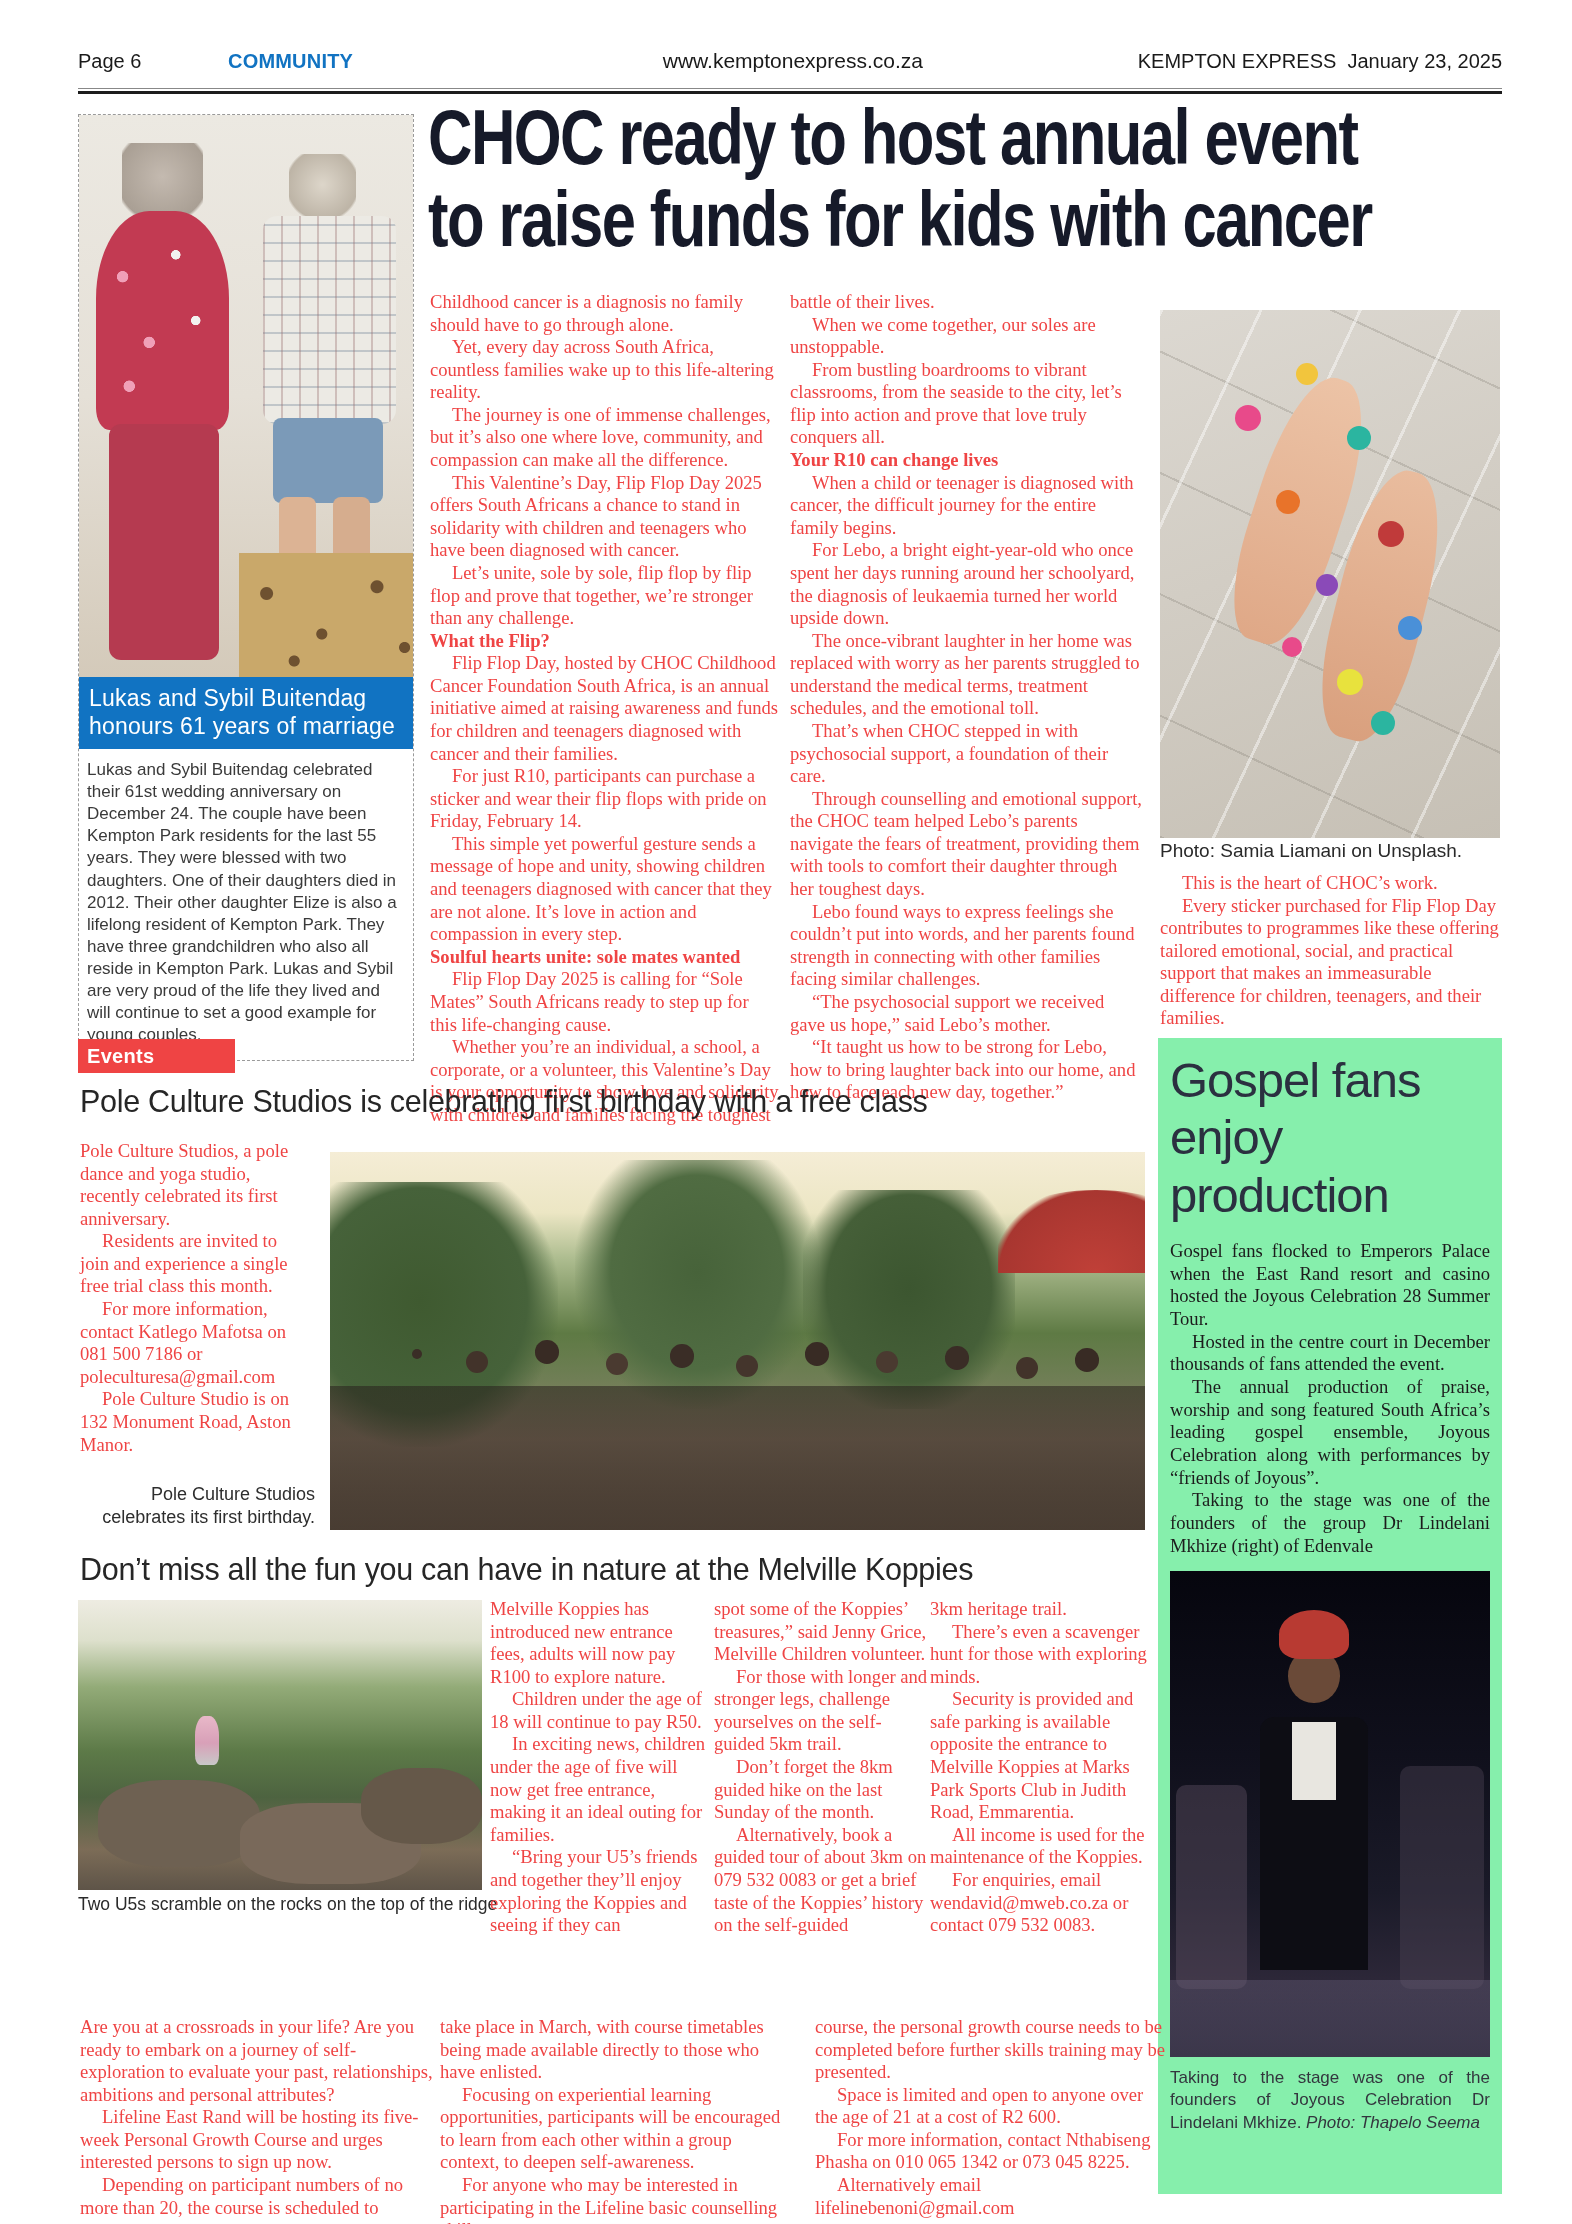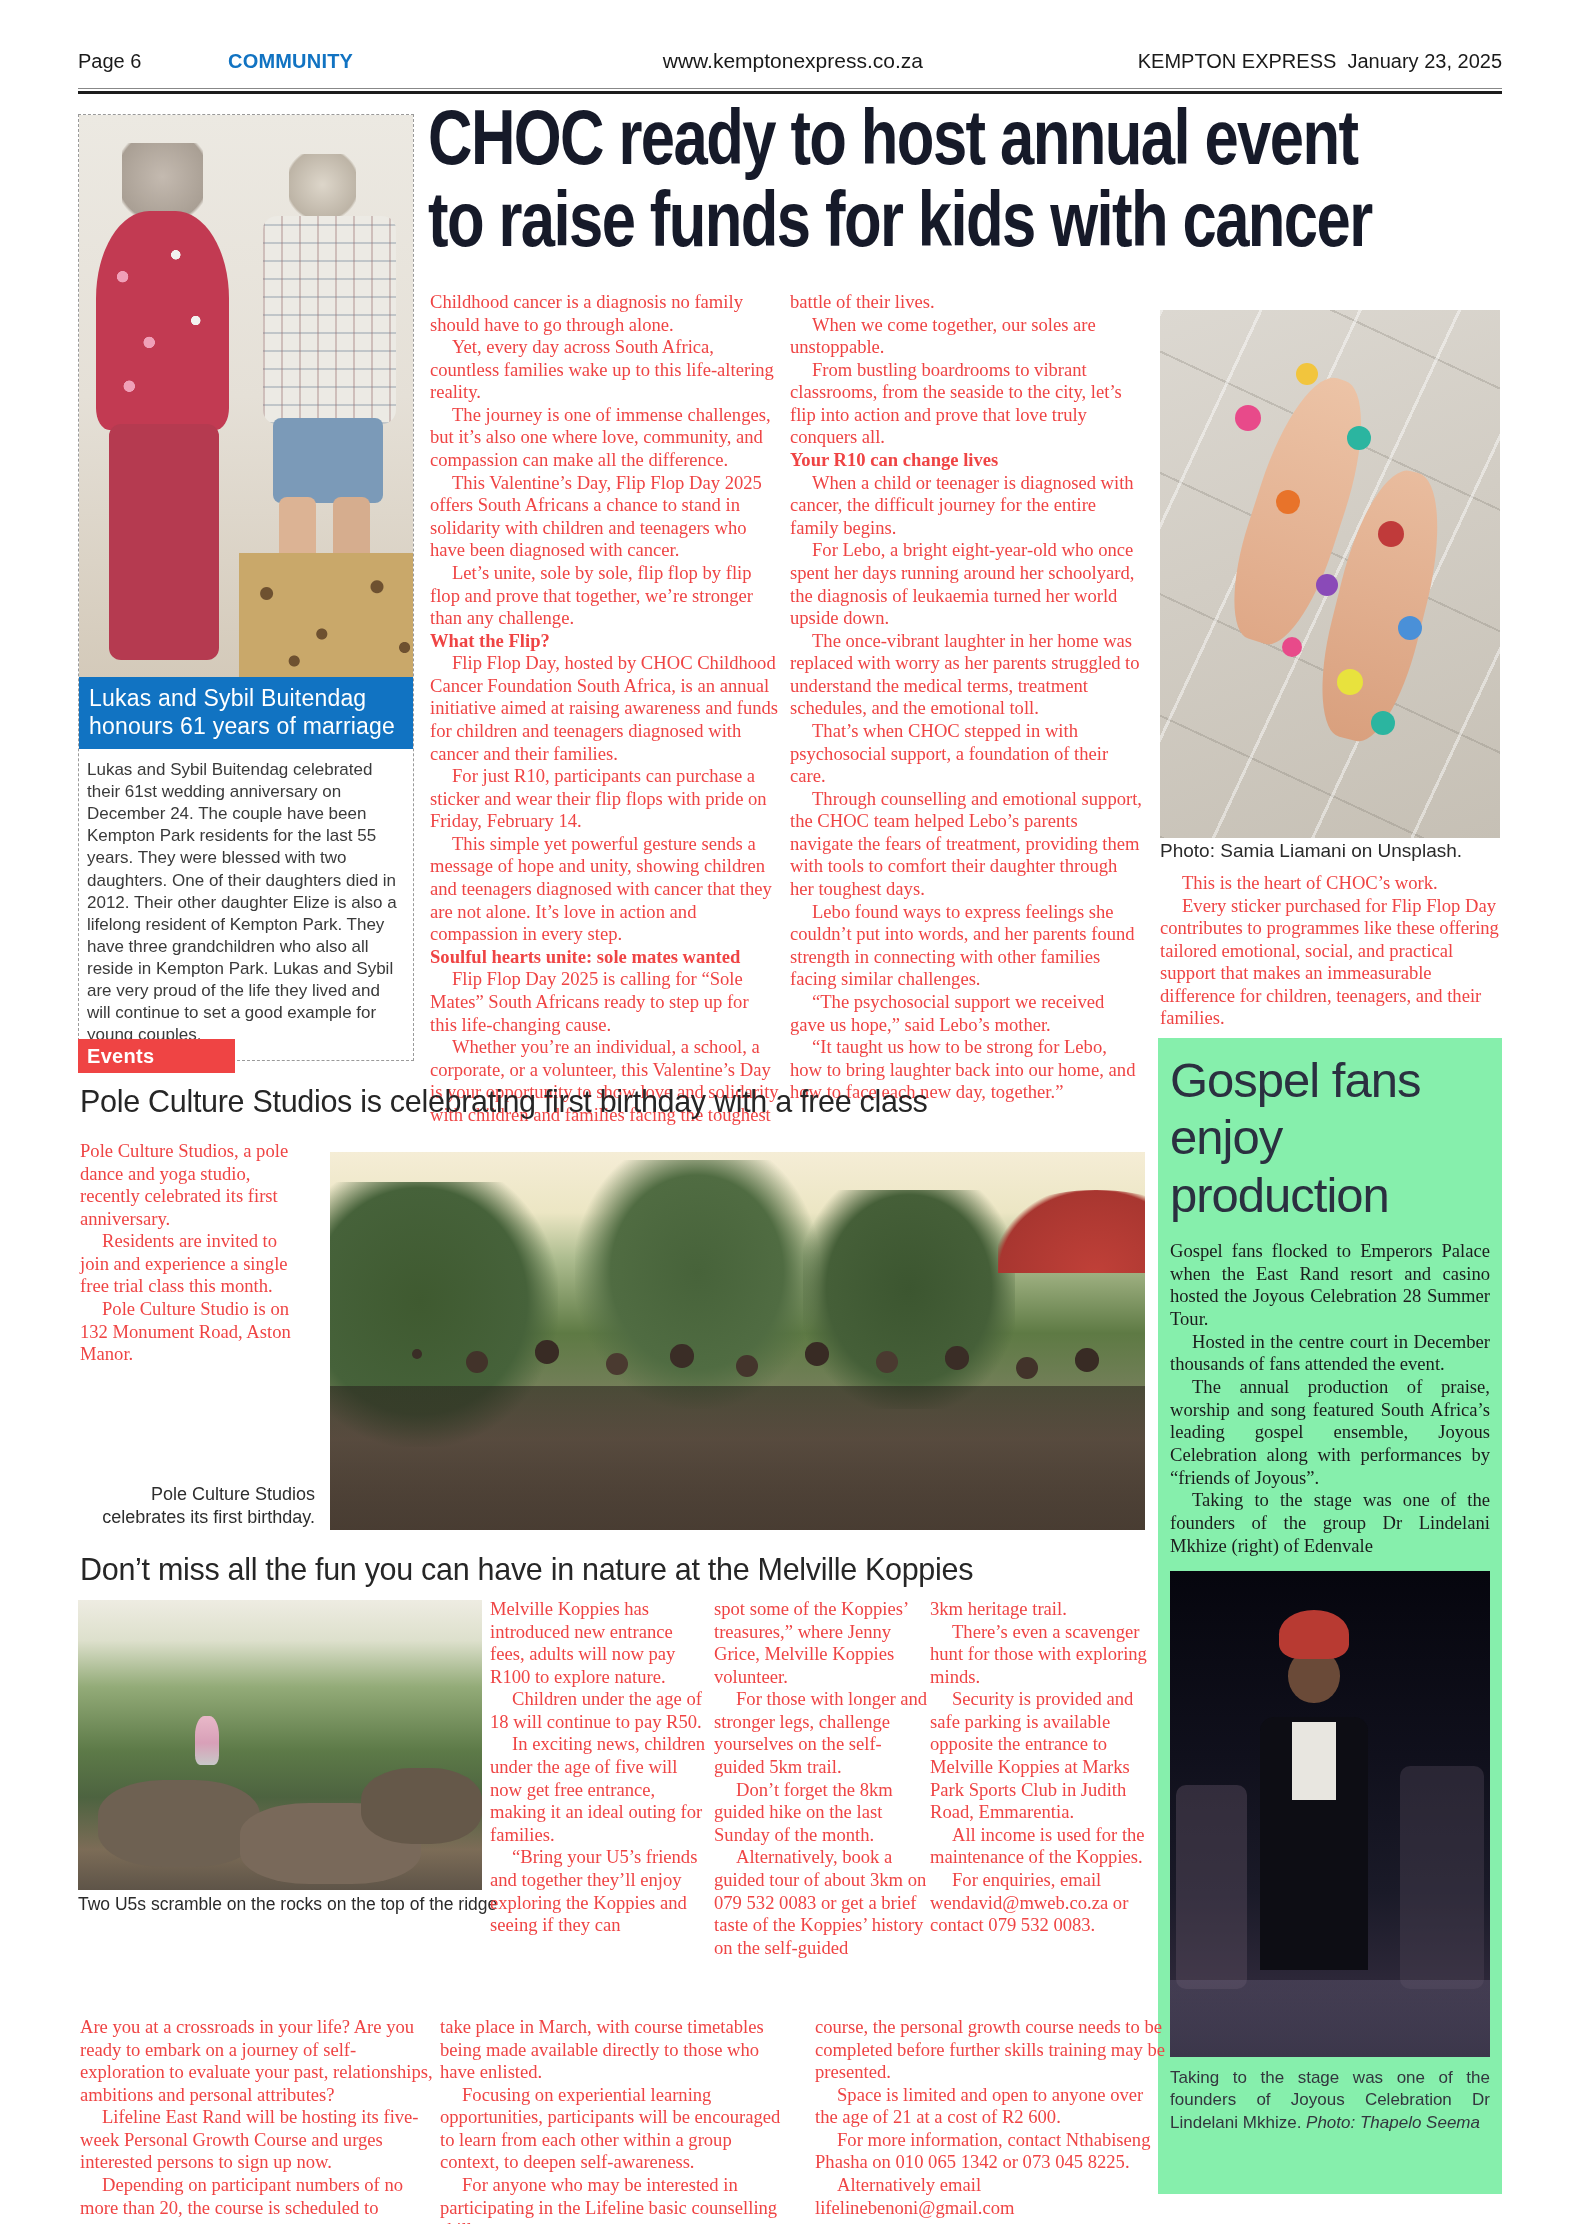--- a/index.html
+++ b/index.html
@@ -197,20 +197,21 @@
       <p>This is the heart of CHOC’s work.</p>
       <p>Every sticker purchased for Flip Flop Day contributes to programmes like these offering tailored emotional, social, and practical support that makes an immeasurable difference for children, teenagers, and their families.</p>
     </div>
 
   <div class="events-tag">Events</div>
 
   <div class="sec-headline pole-head">Pole Culture Studios is celebrating first birthday with a free class</div>
   <div class="serifcol pole-col">
       <p>Pole Culture Studios, a pole dance and yoga studio, recently celebrated its first anniversary.</p>
       <p>Residents are invited to join and experience a single free trial class this month.</p>
+      <p>For more information, contact Katlego Mafotsa on 081 500 7186 or poleculturesa@gmail.com</p>
       <p>Pole Culture Studio is on 132 Monument Road, Aston Manor.</p>
     </div>
   <div class="pole-photo">
     <div class="tree1"></div>
     <div class="tree2"></div>
     <div class="tree3"></div>
     <div class="umbrella"></div>
     <div class="crowd-band"></div>
     <div class="crowd-heads"></div>
   </div>
@@ -244,21 +245,21 @@
     <div class="hiker"></div>
   </div>
   <div class="koppies-caption">Two U5s scramble on the rocks on the top of the ridge</div>
   <div class="serifcol mel-col1">
       <p>Melville Koppies has introduced new entrance fees, adults will now pay R100 to explore nature.</p>
       <p>Children under the age of 18 will continue to pay R50.</p>
       <p>In exciting news, children under the age of five will now get free entrance, making it an ideal outing for families.</p>
       <p>“Bring your U5’s friends and together they’ll enjoy exploring the Koppies and seeing if they can</p>
     </div>
   <div class="serifcol mel-col2">
-      <p>spot some of the Koppies’ treasures,” where Jenny Grice, Melville Koppies volunteer.</p>
+      <p>spot some of the Koppies’ treasures,” said Jenny Grice, Melville Children volunteer.</p>
       <p>For those with longer and stronger legs, challenge yourselves on the self-guided 5km trail.</p>
       <p>Don’t forget the 8km guided hike on the last Sunday of the month.</p>
       <p>Alternatively, book a guided tour of about 3km on 079 532 0083 or get a brief taste of the Koppies’ history on the self-guided</p>
     </div>
   <div class="serifcol mel-col3">
       <p>3km heritage trail.</p>
       <p>There’s even a scavenger hunt for those with exploring minds.</p>
       <p>Security is provided and safe parking is available opposite the entrance to Melville Koppies at Marks Park Sports Club in Judith Road, Emmarentia.</p>
       <p>All income is used for the maintenance of the Koppies.</p>
       <p>For enquiries, email wendavid@mweb.co.za or contact 079 532 0083.</p>

